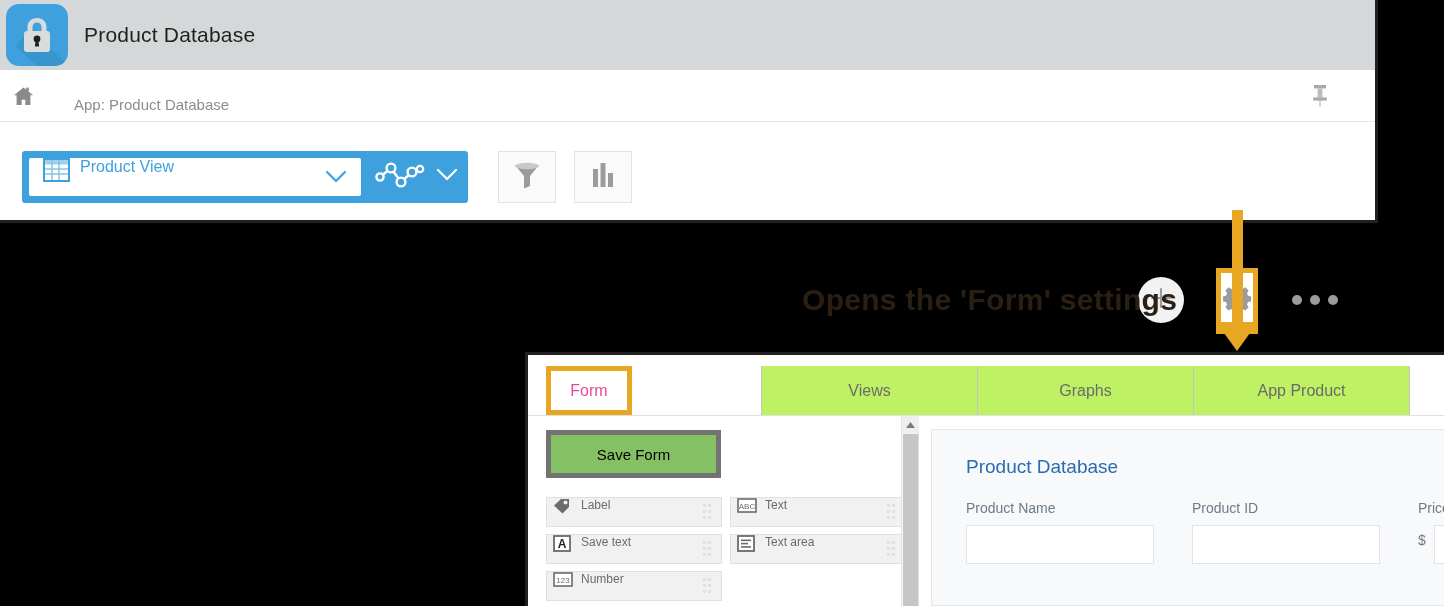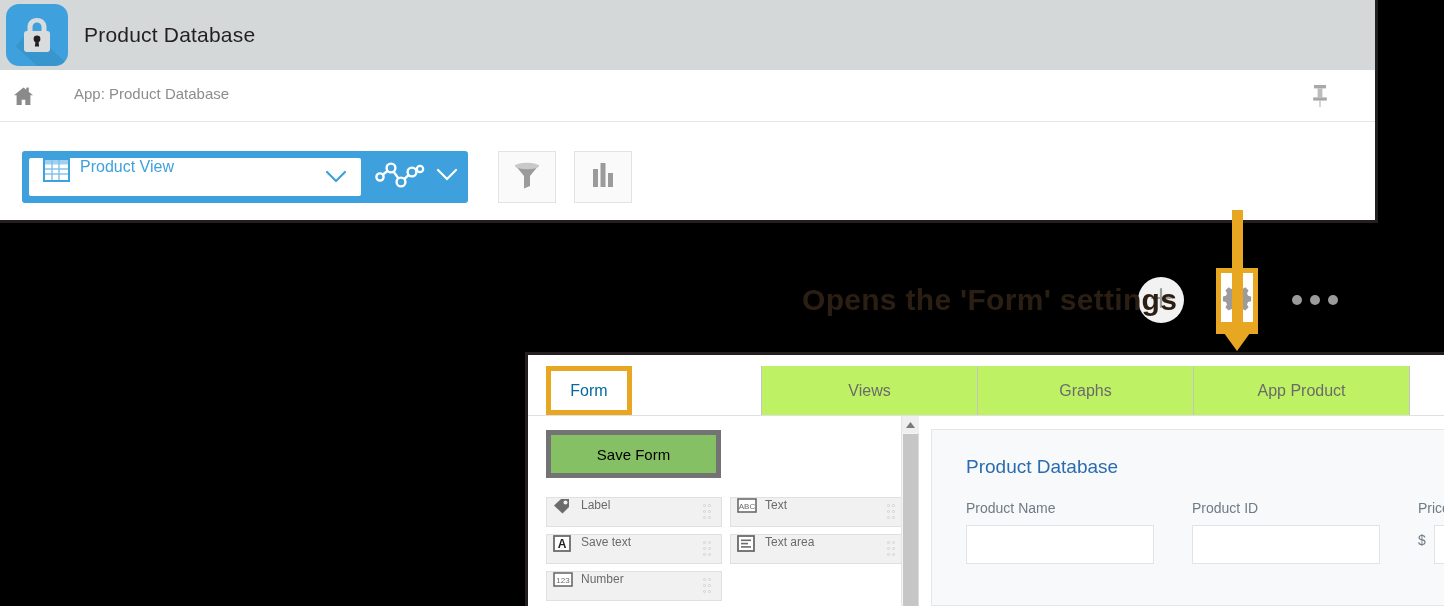--- a/index.html
+++ b/index.html
@@ -46,21 +46,21 @@
   #crumb-sep {
     position: absolute; left: 44px; top: 70px; width: 22px; height: 52px;
     overflow: hidden;
   }
   #crumb-sep:before {
     content: ""; position: absolute; left: -13px; top: 7px;
     width: 38px; height: 38px; border-right: 1px solid #e7e7e7;
     border-top: 1px solid #e7e7e7; transform: rotate(45deg); background: #fff;
   }
   #crumb-text {
-    position: absolute; left: 74px; top: 15px;
+    position: absolute; left: 74px; top: 26px;
     font-size: 15px; color: #8d8d8d;
   }
   #pin-icon { position: absolute; right: 45px; top: 13px; cursor: pointer; }
 
   
   #toolbar {
     position: absolute; left: 0; top: 123px; width: 100%; height: 97px;
     background: #ffffff;
   }
   #view-group {
@@ -126,21 +126,21 @@
   #tabs {
     position: absolute; left: 0; top: 0; width: 100%; height: 60px;
     padding: 11px 0 0 18px; display: flex; align-items: flex-end;
   }
   .tab {
     width: 216px; height: 49px; background: #bef264;
     display: flex; align-items: center; justify-content: center;
     font-size: 16px; color: #6b6b6b; border-right: 1px solid #c4c4c4; cursor: pointer;
     position: relative;
   }
-  .tab.active { background: #ffffff; color: #0369a1; }
+  .tab.active { background: #ffffff; color: #ec4899; }
   #tab-hl {
     position: absolute; left: 0; top: 0; width: 86px; height: 49px;
     border: 5px solid #e8a723; background: #fff;
     display: flex; align-items: center; justify-content: center;
   }
 
   #panel-body {
     position: absolute; left: 0; top: 60px; width: 100%; bottom: 0;
     background: #ffffff; display: flex;
   }

